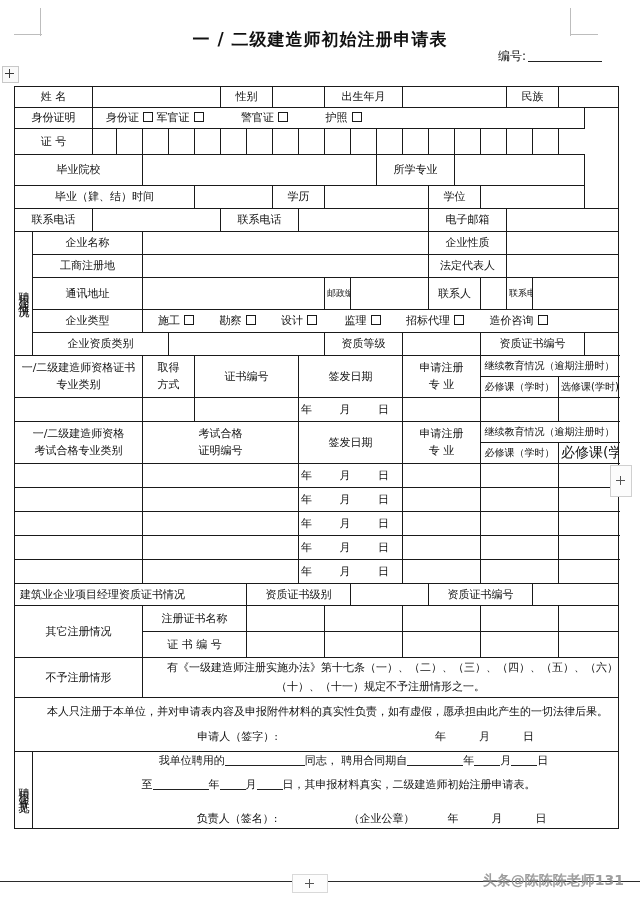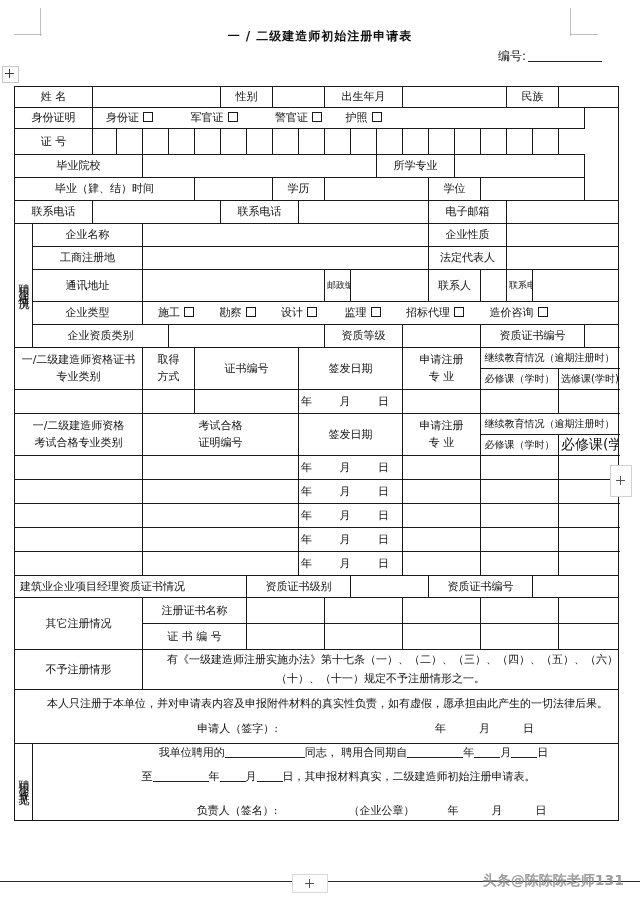--- a/index.html
+++ b/index.html
@@ -14,21 +14,21 @@
   .crop.tl{left:14px;top:8px;width:28px;height:28px;}
   .crop.tl i.v{left:26px;top:0;width:1px;height:28px;}
   .crop.tl i.h{left:0;top:26px;width:28px;height:1px;}
   .crop.tr{right:44px;top:8px;width:28px;height:28px;}
   .crop.tr i.v{left:2px;top:0;width:1px;height:28px;}
   .crop.tr i.h{left:2px;top:26px;width:28px;height:1px;}
 
   
   .title{
     position:absolute;left:0;right:0;top:28px;text-align:center;
-    font-size:12px;font-weight:700;letter-spacing:1px;
+    font-size:17px;font-weight:700;letter-spacing:1px;
   }
   .serial{
     position:absolute;right:38px;top:48px;font-size:12px;white-space:nowrap;
   }
   .serial .ul{display:inline-block;width:74px;border-bottom:1px solid #222;
     vertical-align:-2px;margin-left:2px;}
 
   
   .form{
     position:absolute;left:14px;top:86px;width:600px;
@@ -147,23 +147,23 @@
     <td rowspan="5" class="photo">
       <br>
       
     </td>
   </tr>
 
   <tr>
     <td class="lbl" colspan="3">身份证明</td>
     <td class="tl" colspan="19">
       <span style="margin-left:8px"><span>身份证</span><span class="chk"></span></span>
-      <span style="margin-left:34px"><span>军官证</span><span class="chk"></span></span>
+      <span style=""><span>军官证</span><span class="chk"></span></span>
       <span style="margin-left:34px"><span>警官证</span><span class="chk"></span></span>
-      <span style="margin-left:20px"><span>护照</span><span class="chk"></span></span>
+      <span style="margin-left:34px"><span>护照</span><span class="chk"></span></span>
     </td>
   </tr>
 
   <tr style="height:26px">
     <td class="lbl" colspan="3">证  号</td>
     <td></td>
         <td></td>
     <td></td>
         <td></td>
     <td></td>
@@ -175,21 +175,21 @@
     <td></td>
         <td></td>
     <td></td>
         <td></td>
     <td></td>
         <td></td>
     <td></td>
         <td></td>
   </tr>
 
-  <tr style="height:23px">
+  <tr style="height:31px">
     <td class="lbl" colspan="5">毕业院校</td>
     <td colspan="9"></td>
     <td class="lbl" colspan="3">所学专业</td>
     <td colspan="5"></td>
   </tr>
 
   <tr style="height:23px">
     <td class="lbl" colspan="7">毕业（肄、结）时间</td>
     <td colspan="3"></td>
     <td class="lbl" colspan="2">学历</td>

